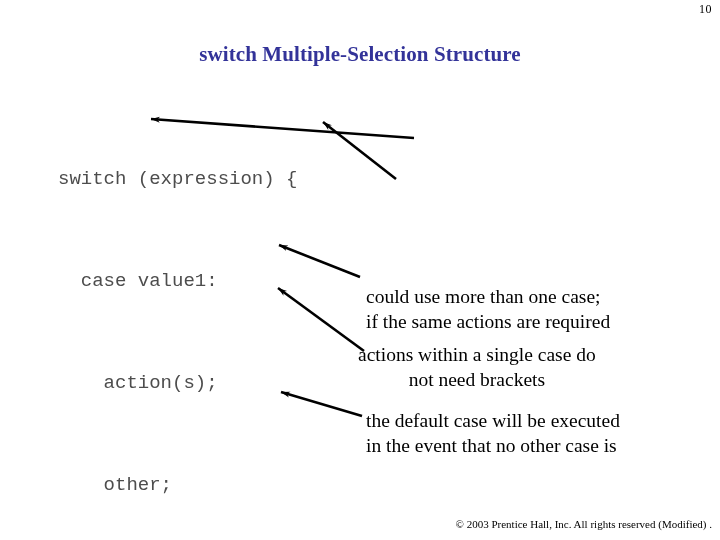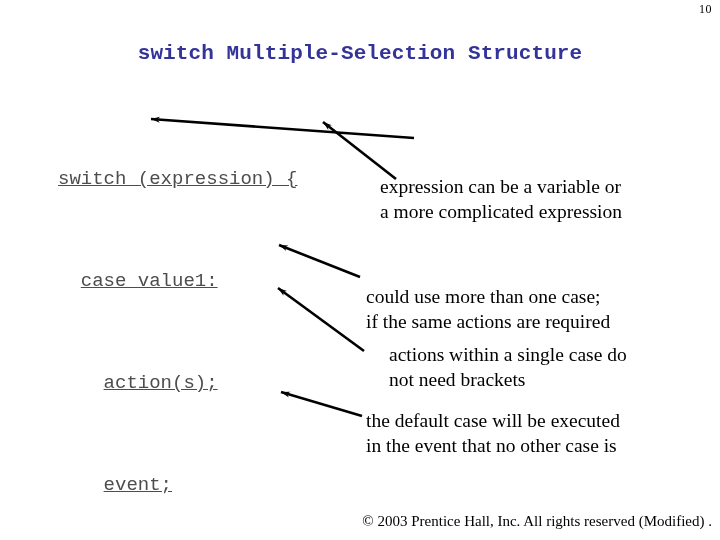--- a/index.html
+++ b/index.html
@@ -26,103 +26,100 @@
     color: #000000;
     letter-spacing: 0.5px;
     margin-left: 20px;
   }
   #slide-title {
     position: absolute;
     top: 42px;
     left: 0;
     width: 720px;
     text-align: center;
-    font-family: Liberation Mono, monospace;
+    font-family: Liberation Serif, serif;
     font-weight: bold;
     font-size: 21px;
     color: #333399;
     letter-spacing: 0.1px;
   }
   #code-block {
     position: absolute;
     left: 58px;
     top: 94px;
     width: 300px;
     font-family: "Liberation Mono", "DejaVu Sans Mono", monospace;
     font-size: 19px;
     line-height: 34px;
     color: #4d4d4d;
     white-space: pre;
   }
   #code-block .cl {
     display: block;
     height: 34px;
-    text-decoration: underline;
   }
   #code-block .ind1 { padding-left: 2.0ch; }
   #code-block .ind2 { padding-left: 4.0ch; }
   .note {
     position: absolute;
     font-family: "Liberation Serif", serif;
     font-size: 19.5px;
     line-height: 25px;
     color: #000000;
     white-space: pre-line;
   }
   #note-keyword  { left: 418px; top: 128px; }
   #note-expr     { left: 380px; top: 174px; }
   #note-case     { left: 366px; top: 284px; font-family: Liberation Serif, serif; }
-  #note-brackets { left: 389px; top: 342px; }
+  #note-brackets { left: 358px; top: 342px; text-align: center; }
   #note-default  { left: 366px; top: 408px; }
   #arrows {
     position: absolute;
     left: 0;
     top: 0;
     width: 720px;
     height: 540px;
     pointer-events: none;
   }
   #footer {
     position: absolute;
     left: 0;
     bottom: 10px;
     width: 712px;
     text-align: right;
     font-family: "Liberation Serif", serif;
-    font-size: 15px;
+    font-size: 11px;
     color: #000000;
   }
 </style>
 </head>
 <body>
 
 <div id="slide">
 
   <div id="page-number">10</div>
 
   <div id="slide-title">switch Multiple-Selection Structure</div>
 
   <div id="code-block">
     <span class="cl">switch (expression) {</span>
     <span class="cl ind1">case value1:</span>
     <span class="cl ind2">action(s);</span>
-    <span class="cl ind2">event;</span>
+    <span class="cl ind2">other;</span>
     
     
     
     
     
     
     
     
   </div>
 
 
-  <div class="note" id="note-expr">expression can be a variable or
-a more complicated expression</div>
 
   <div class="note" id="note-case">could use more than one case;
 if the same actions are required</div>
 
   <div class="note" id="note-brackets">actions within a single case do
 not need brackets</div>
 
   <div class="note" id="note-default">the default case will be executed
 in the event that no other case is</div>
 

